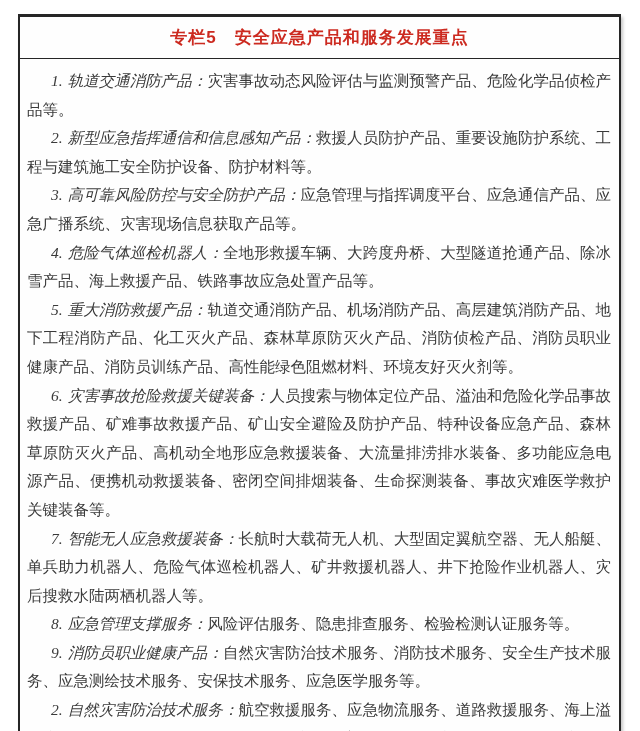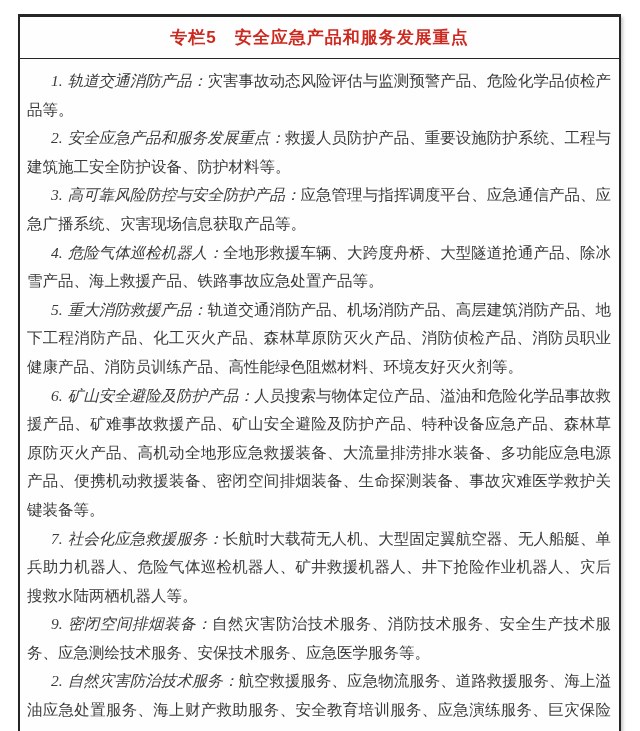--- a/index.html
+++ b/index.html
@@ -55,22 +55,23 @@
   .num { margin-right: 5px; }
   .desc { color: #3a3a3a; }
 </style>
 </head>
 <body>
 
 <div class="panel" style="border-color: rgb(38, 38, 38);">
   <div class="panel-title" style="color: rgb(204, 42, 32); border-bottom-color: rgb(38, 38, 38);">专栏5　安全应急产品和服务发展重点</div>
   <div class="panel-body" style="color: rgb(58, 58, 58);">
     <p><span class="num">1.</span><span class="term">轨道交通消防产品</span><span class="colon">：</span><span class="desc">灾害事故动态风险评估与监测预警产品、危险化学品侦检产品等。</span></p>
-    <p><span class="num">2.</span><span class="term">安全应急产品和服务发展重点</span><span class="colon">：</span><span class="desc">救援人员防护产品、重要设施防护系统、工程与建筑施工安全防护设备、防护材料等。</span></p>
+    <p><span class="num">2.</span><span class="term">新型应急指挥通信和信息感知产品</span><span class="colon">：</span><span class="desc">救援人员防护产品、重要设施防护系统、工程与建筑施工安全防护设备、防护材料等。</span></p>
     <p><span class="num">3.</span><span class="term">高可靠风险防控与安全防护产品</span><span class="colon">：</span><span class="desc">应急管理与指挥调度平台、应急通信产品、应急广播系统、灾害现场信息获取产品等。</span></p>
     <p><span class="num">4.</span><span class="term">危险气体巡检机器人</span><span class="colon">：</span><span class="desc">全地形救援车辆、大跨度舟桥、大型隧道抢通产品、除冰雪产品、海上救援产品、铁路事故应急处置产品等。</span></p>
     <p><span class="num">5.</span><span class="term">重大消防救援产品</span><span class="colon">：</span><span class="desc">轨道交通消防产品、机场消防产品、高层建筑消防产品、地下工程消防产品、化工灭火产品、森林草原防灭火产品、消防侦检产品、消防员职业健康产品、消防员训练产品、高性能绿色阻燃材料、环境友好灭火剂等。</span></p>
-    <p><span class="num">6.</span><span class="term">矿山安全避险及防护产品</span><span class="colon">：</span><span class="desc">人员搜索与物体定位产品、溢油和危险化学品事故救援产品、矿难事故救援产品、矿山安全避险及防护产品、特种设备应急产品、森林草原防灭火产品、高机动全地形应急救援装备、大流量排涝排水装备、多功能应急电源产品、便携机动救援装备、密闭空间排烟装备、生命探测装备、事故灾难医学救护关键装备等。</span></p>
-    <p><span class="num">7.</span><span class="term">社会化应急救援服务</span><span class="colon">：</span><span class="desc">长航时大载荷无人机、大型固定翼航空器、无人船艇、单兵助力机器人、危险气体巡检机器人、矿井救援机器人、井下抢险作业机器人、灾后搜救水陆两栖机器人等。</span></p>
-    <p><span class="num">9.</span><span class="term">密闭空间排烟装备</span><span class="colon">：</span><span class="desc">自然灾害防治技术服务、消防技术服务、安全生产技术服务、应急测绘技术服务、安保技术服务、应急医学服务等。</span></p>
+    <p><span class="num">6.</span><span class="term">灾害事故抢险救援关键装备</span><span class="colon">：</span><span class="desc">人员搜索与物体定位产品、溢油和危险化学品事故救援产品、矿难事故救援产品、矿山安全避险及防护产品、特种设备应急产品、森林草原防灭火产品、高机动全地形应急救援装备、大流量排涝排水装备、多功能应急电源产品、便携机动救援装备、密闭空间排烟装备、生命探测装备、事故灾难医学救护关键装备等。</span></p>
+    <p><span class="num">7.</span><span class="term">智能无人应急救援装备</span><span class="colon">：</span><span class="desc">长航时大载荷无人机、大型固定翼航空器、无人船艇、单兵助力机器人、危险气体巡检机器人、矿井救援机器人、井下抢险作业机器人、灾后搜救水陆两栖机器人等。</span></p>
+    <p><span class="num">8.</span><span class="term">应急管理支撑服务</span><span class="colon">：</span><span class="desc">风险评估服务、隐患排查服务、检验检测认证服务等。</span></p>
+    <p><span class="num">9.</span><span class="term">消防员职业健康产品</span><span class="colon">：</span><span class="desc">自然灾害防治技术服务、消防技术服务、安全生产技术服务、应急测绘技术服务、安保技术服务、应急医学服务等。</span></p>
     <p><span class="num">2.</span><span class="term">自然灾害防治技术服务</span><span class="colon">：</span><span class="desc">航空救援服务、应急物流服务、道路救援服务、海上溢油应急处置服务、海上财产救助服务、安全教育培训服务、应急演练服务、巨灾保险等。</span></p>
   </div>
 </div>
 
 </body></html>

